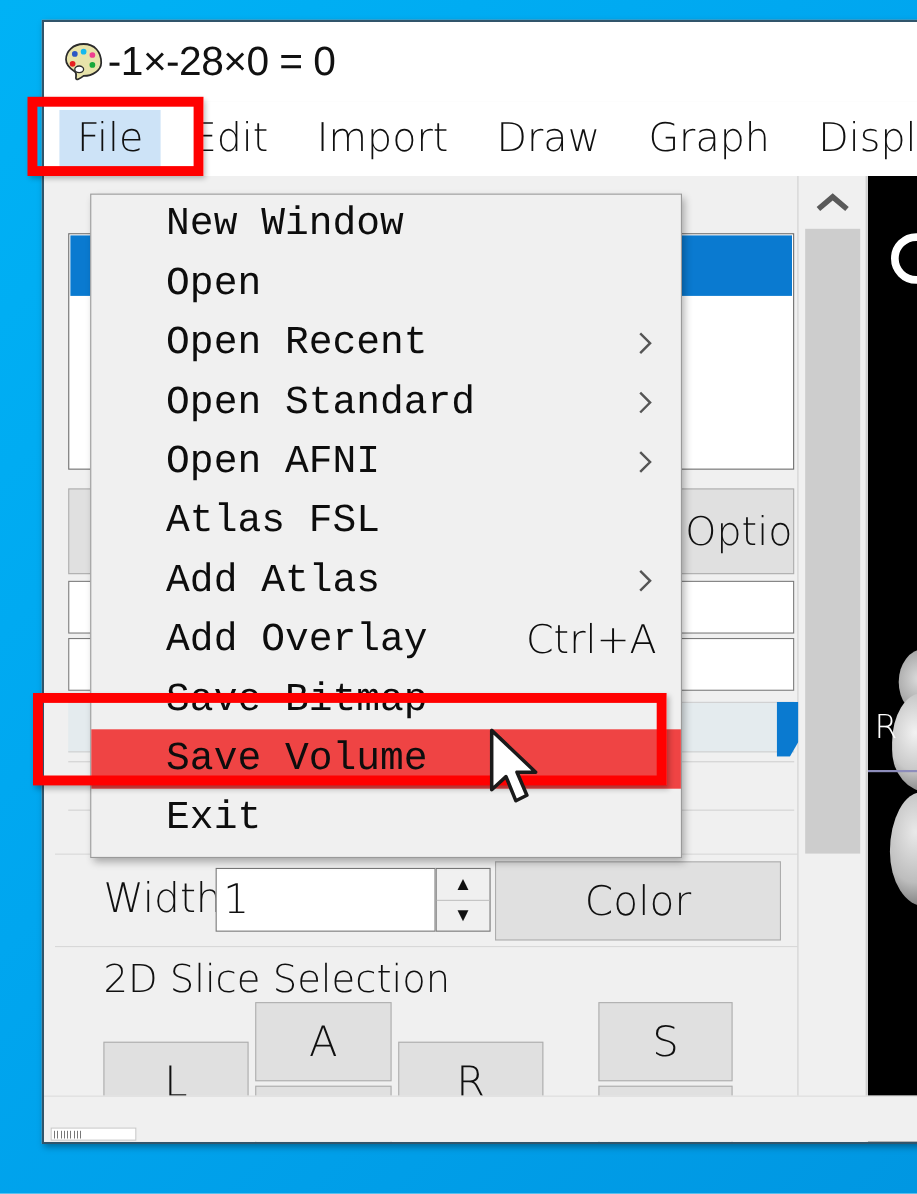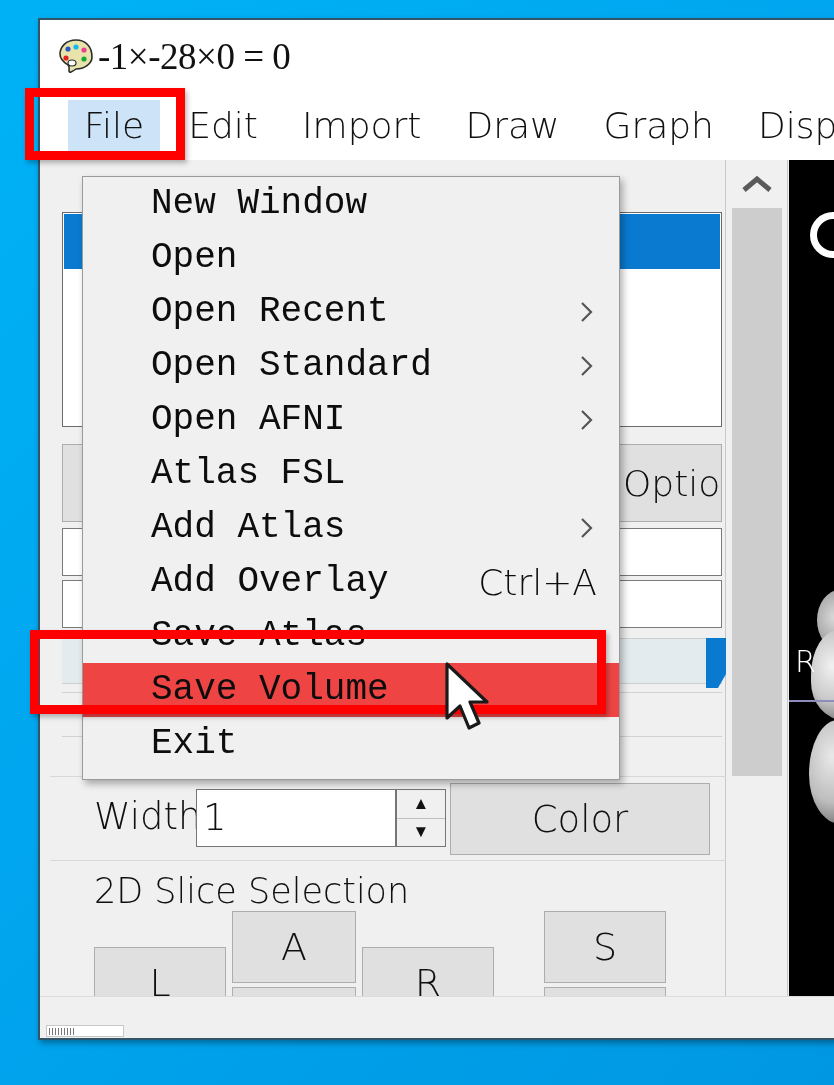--- a/index.html
+++ b/index.html
@@ -30,37 +30,37 @@
   
   .titlebar{
     position:absolute;left:0;top:0;width:796px;height:72px;
     background:#ffffff;
     display:flex;align-items:center;
     padding-left:16px;box-sizing:border-box;
   }
   .palette-icon{width:40px;height:40px;flex:0 0 40px;margin-right:2px;}
   .title-text{
     font-size:37px;color:#111;letter-spacing:-.5px;white-space:nowrap;
-    font-family:Liberation Serif, serif;font-weight:300;
+    font-family:Liberation Sans, sans-serif;font-weight:300;
   }
 
   
   .menubar{
     position:absolute;left:0;top:72px;width:796px;height:68px;
     background:#ffffff;
     display:flex;align-items:center;
     box-sizing:border-box;
   }
   .menu-item{
     font-size:36px;color:#101010;
     padding:8px 16px;margin:0 6px;
     white-space:nowrap;line-height:1;
     font-family:"DejaVu Sans",sans-serif;font-weight:300;
   }
-  .menu-item:first-child{margin-left:28px;}
+  .menu-item:first-child{margin-left:14px;}
   .menu-item.active{background:#cde3f7;}
 
   
   .content{
     position:absolute;left:0;top:140px;width:796px;height:878px;
     background:#f0f0f0;
   }
 
   
   .ctrl-panel{
@@ -414,21 +414,21 @@
           <path d="M2 2 L11 11 L2 20" fill="none" stroke="#555" stroke-width="2.2"></path>
         </svg>
       </div>
 
       <div class="mi">
         <span class="mi-label">Add Overlay</span>
         <span class="mi-accel">Ctrl+A</span>
       </div>
 
       <div class="mi">
-        <span class="mi-label">Save Atlas</span>
+        <span class="mi-label">Save Bitmap</span>
       </div>
 
       <div class="mi hl">
         <span class="mi-label">Save Volume</span>
       </div>
 
       <div class="mi">
         <span class="mi-label">Exit</span>
       </div>
     </div>

